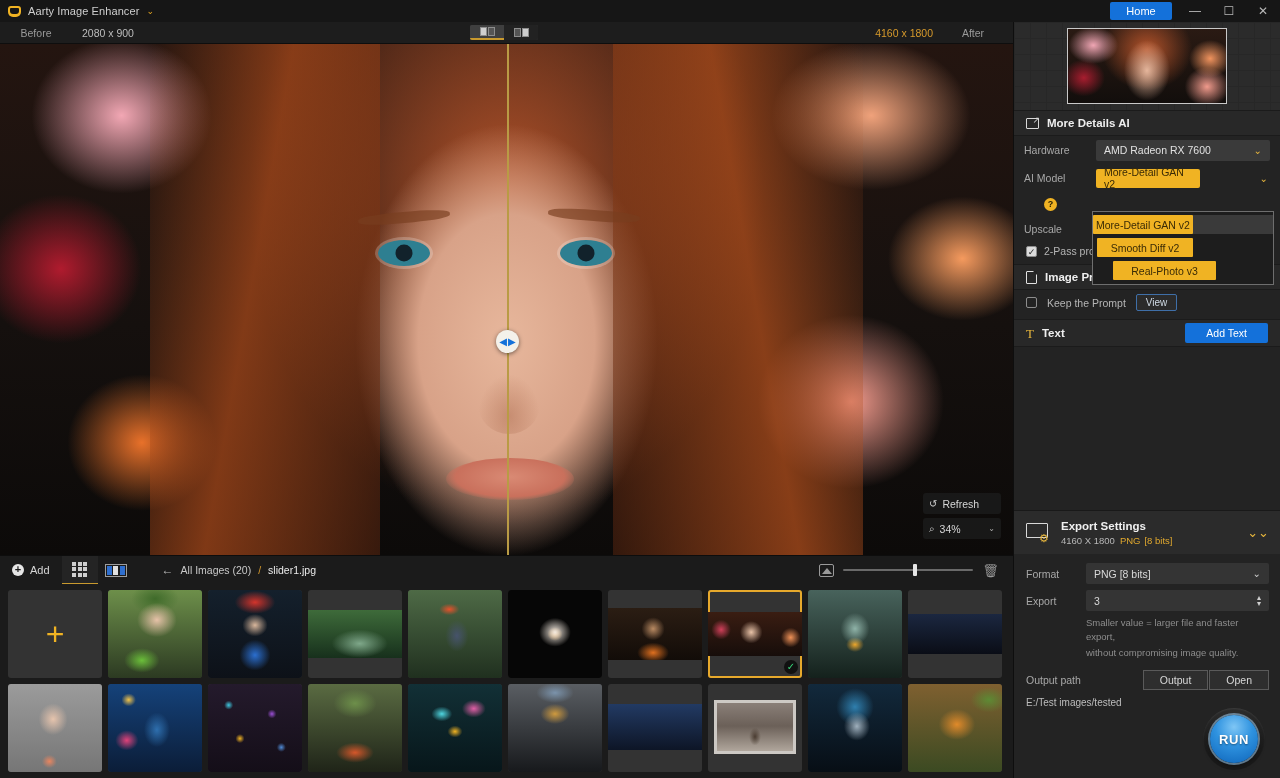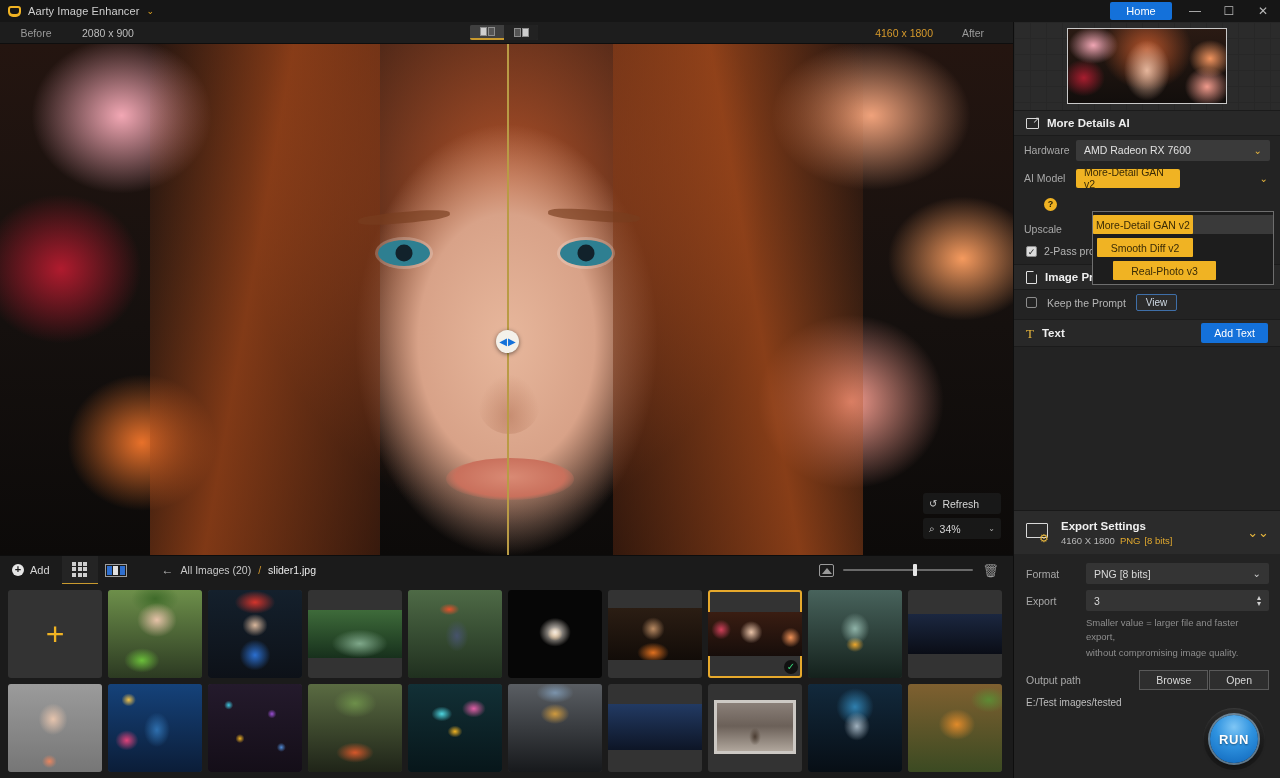--- a/index.html
+++ b/index.html
@@ -231,21 +231,21 @@
   .ic-sq .arr { position: absolute; right: -2px; top: -3px; color: #d9d9d9; font-size: 9px; line-height: 1; }
   .ic-doc {
     width: 11px; height: 13px; border: 1px solid #e2e2e2; border-radius: 1px; position: relative;
   }
   .ic-doc:before {
     content: ""; position: absolute; right: -1px; top: -1px; border-top: 4px solid #232323;
     border-left: 4px solid transparent;
   }
   .ic-text { font-size: 13px; color: #e8b73d; line-height: 1; font-family: "Liberation Serif", serif; }
 
-  .prow { display: flex; align-items: center; padding: 0 10px; height: 28px; gap: 0; }
+  .prow { display: flex; align-items: center; padding: 0 10px; height: 28px; gap: 20px; }
   .plabel { font-size: 10.5px; color: #a8a8a8; width: 52px; flex: 0 0 52px; }
   .sel-box {
     flex: 1; height: 21px; background: #3a3a3a; border-radius: 2px;
     display: flex; align-items: center; padding: 0 8px;
     font-size: 10.5px; color: #e0e0e0; position: relative;
   }
   .sel-box .chev { margin-left: auto; color: #e8b73d; font-size: 10px; }
   .sel-box.hl { background: #f0b323; color: #3a2b06; justify-content: center; }
 
   .dropdown {
@@ -279,21 +279,21 @@
   .chk.off { background: transparent; color: transparent; }
   .chk-lbl { font-size: 10.5px; color: #b5b5b5; }
 
   .prompt-row { display: flex; align-items: center; gap: 10px; padding: 4px 12px 8px 12px; }
   .view-btn {
     border: 1px solid #3f6fa8; color: #cfd9e4; background: #2b2b2b;
     font-size: 10px; padding: 2px 9px; border-radius: 2px;
   }
   .addtext-btn {
     margin-left: auto; background: #1471da; color: #fff; font-size: 10.5px;
-    padding: 4px 13px; border-radius: 2px;
+    padding: 4px 21px; border-radius: 2px;
   }
 
   
   .export-wrap { position: absolute; left: 0; bottom: 0; width: 267px; height: 268px; background: #232323; }
   .export-head {
     height: 44px; background: #2b2b2b; display: flex; align-items: center; gap: 11px; padding: 0 12px;
     border-top: 1px solid #191919;
   }
   .ic-export { position: relative; width: 24px; height: 19px; }
   .ic-export .scr { position: absolute; left: 0; top: 0; width: 22px; height: 15px; border: 1px solid #d9d9d9; border-radius: 1px; }
@@ -689,21 +689,21 @@
             </span>
         </div>
       </div>
 
       <div class="ex-note">Smaller value = larger file and faster export,</div>
       <div class="ex-note">without compromising image quality.</div>
 
       <div class="ex-path-row">
         <span class="ex-path-lbl">Output path</span>
         <span class="ex-btns">
-          <span class="ex-btn">Browse</span>
+          <span class="ex-btn">Output</span>
           <span class="ex-btn">Open</span>
         </span>
       </div>
       <div class="ex-path">E:/Test images/tested</div>
 
       <div class="run-wrap">
         <div class="run-outer">
           <div class="run-btn">RUN</div>
         </div>
       </div>

